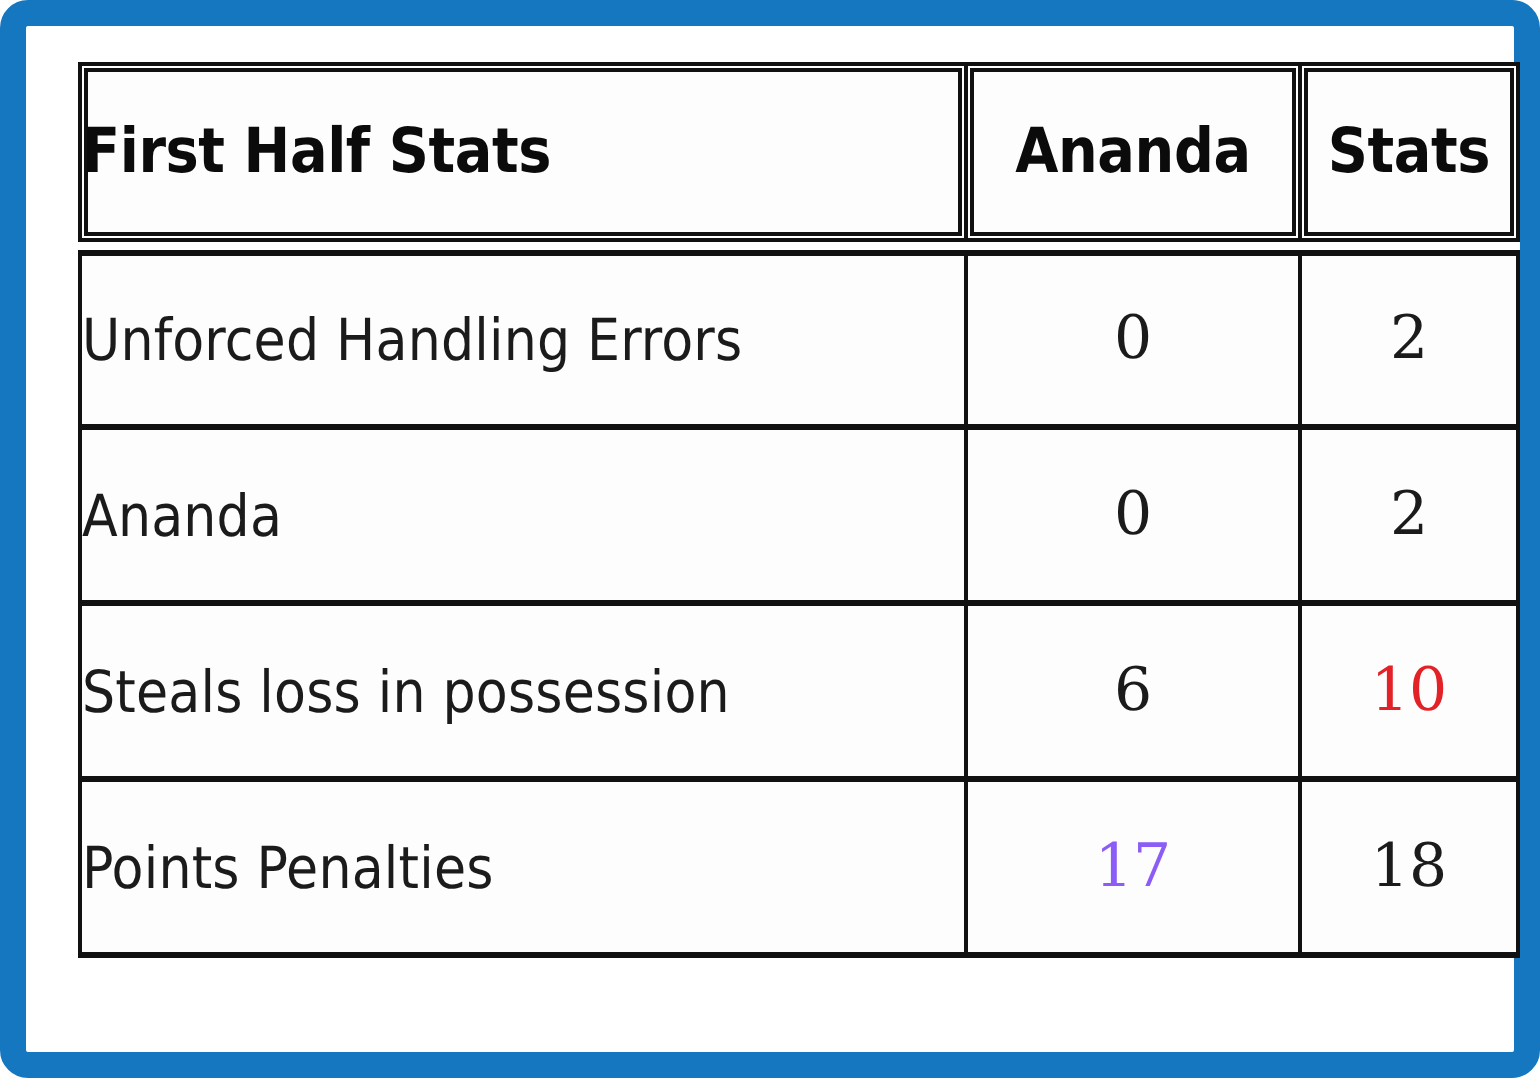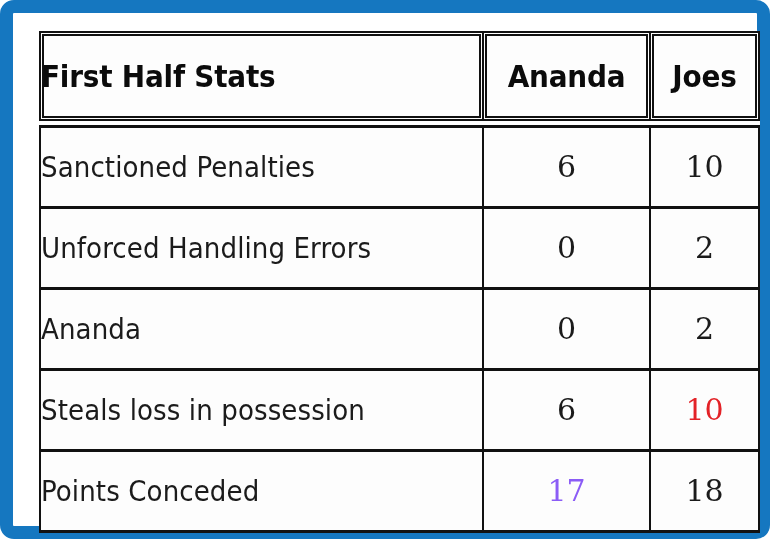--- a/index.html
+++ b/index.html
@@ -120,52 +120,47 @@
       <colgroup>
         <col class="c-label">
         <col class="c-ananda">
         <col class="c-joes">
       </colgroup>
 
       <thead>
         <tr class="head-row">
           <th class="h-label">First Half Stats</th>
           <th class="h-team">Ananda</th>
-          <th class="h-team">Joes</th>
+          <th class="h-team">Stats</th>
         </tr>
         <tr class="head-gap">
           <td></td>
           <td></td>
           <td></td>
         </tr>
       </thead>
 
       <tbody id="tbody">
-        <tr class="data-row">
-          <td class="d-label">Sanctioned Penalties</td>
-          <td class="d-val">6</td>
-          <td class="d-val">10</td>
-        </tr>
         <tr class="data-row">
           <td class="d-label">Unforced Handling Errors</td>
           <td class="d-val">0</td>
           <td class="d-val">2</td>
         </tr>
         <tr class="data-row">
           <td class="d-label">Ananda</td>
           <td class="d-val">0</td>
           <td class="d-val">2</td>
         </tr>
         <tr class="data-row">
           <td class="d-label">Steals loss in possession</td>
           <td class="d-val">6</td>
           <td class="d-val" style="color: rgb(227, 34, 39);">10</td>
         </tr>
         <tr class="data-row">
-          <td class="d-label">Points Conceded</td>
+          <td class="d-label">Points Penalties</td>
           <td class="d-val" style="color: #8b5cf6;">17</td>
           <td class="d-val">18</td>
         </tr>
       </tbody>
     </table>
   </div>
 
 </div>
 
 </body></html>

